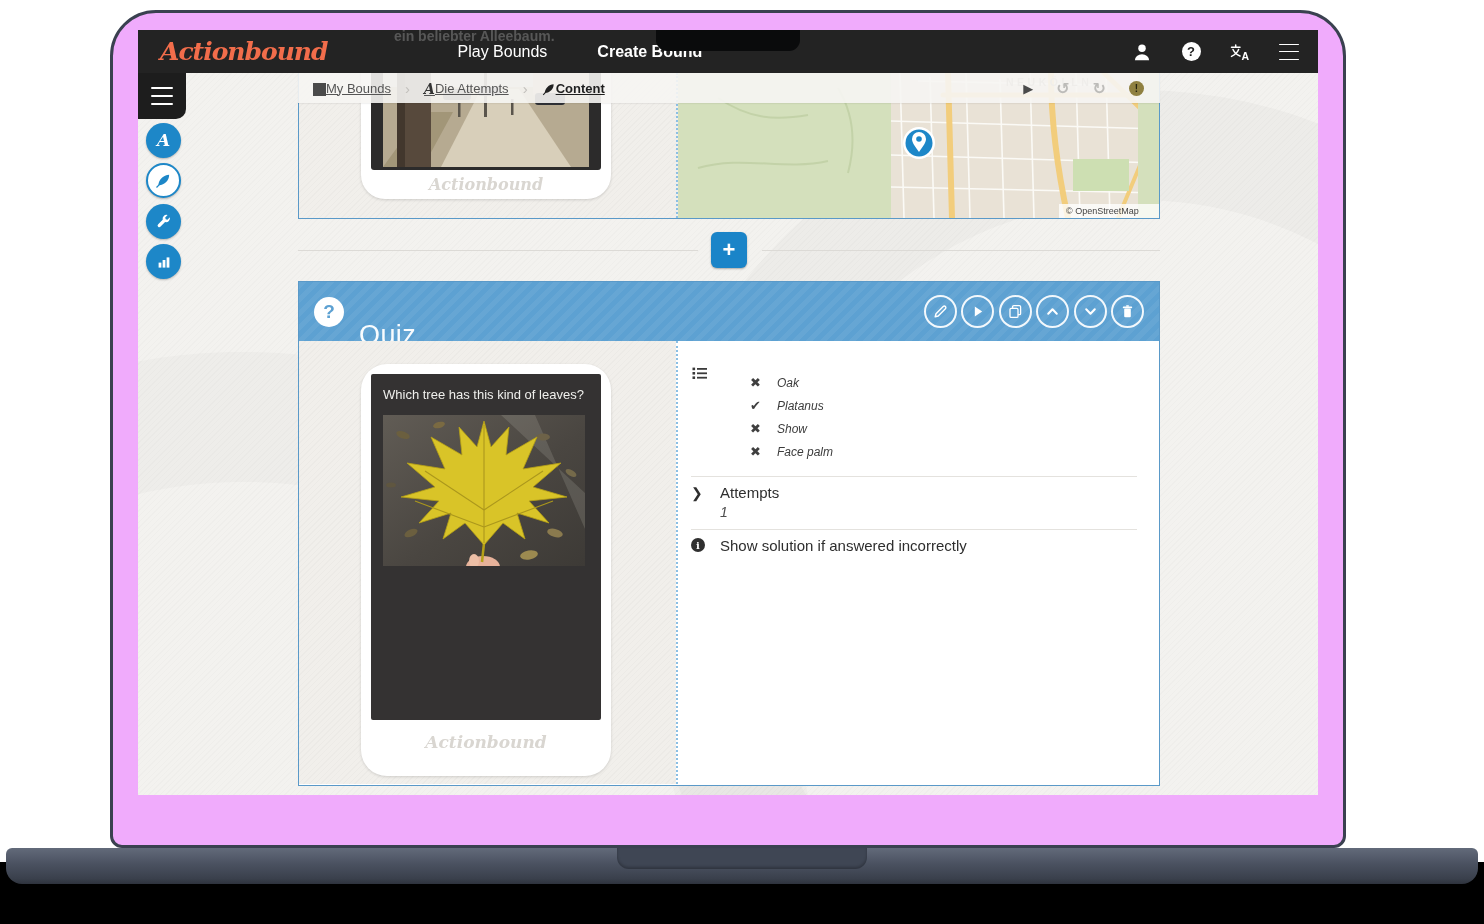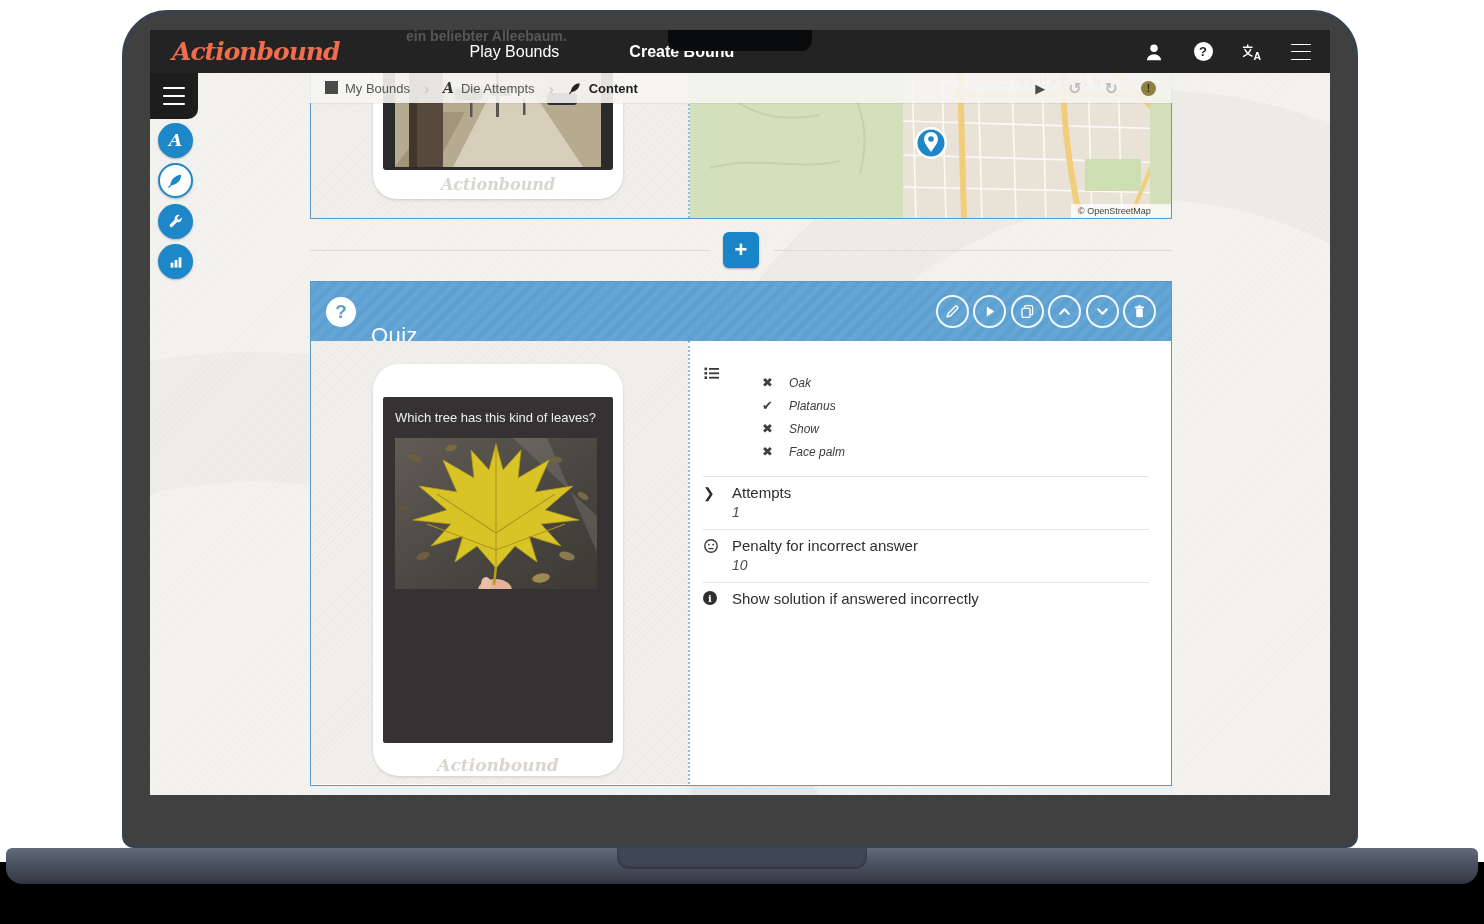--- a/index.html
+++ b/index.html
@@ -3,22 +3,22 @@
 <meta charset="utf-8">
 <style>
   * { margin:0; padding:0; box-sizing:border-box; }
   html,body { background:#ffffff; }
   body { width:1484px; height:924px; position:relative; overflow:hidden;
          font-family:"Liberation Sans","DejaVu Sans",sans-serif; }
 
   
   .stage { position:absolute; inset:0; }
   .bottom-dark { position:absolute; left:0; right:0; top:862px; bottom:0; background:#000; }
-  .shell { position:absolute; left:122px; top:10px; width:1236px; height:838px;
-           background:#404040; border:3px solid #3a4150;
+  .shell { position:absolute; left:110px; top:10px; width:1236px; height:838px;
+           background:#f0abfc; border:3px solid #3a4150;
            border-radius:46px 46px 12px 12px; z-index:2; }
   .base { position:absolute; left:6px; top:848px; width:1472px; height:36px; z-index:3;
           background:linear-gradient(#626a7a, #4a5160 45%, #3a404c 85%, #2e333d);
           border-radius:6px 6px 16px 16px; }
   .base-notch { position:absolute; left:611px; top:0; width:250px; height:21px;
                 background:#3f4654; border-radius:0 0 12px 12px;
                 box-shadow:inset 0 -2px 3px rgba(0,0,0,.25); }
 
   
   .screen { position:absolute; left:25px; top:17px; width:1180px; height:765px;
@@ -30,21 +30,21 @@
              border-radius:50%; border:130px solid rgba(90,90,90,.03); transform:rotate(14deg); z-index:1;}
   .notch { position:absolute; left:518px; top:0; width:144px; height:21px; background:#0a0b0c;
            border-radius:0 0 11px 11px; z-index:40; }
 
   
   .navbar { position:absolute; left:0; top:0; width:1180px; height:43px; background:rgba(26,26,26,.96);
             z-index:30; display:flex; align-items:center; overflow:hidden; }
   .ghost-text { position:absolute; left:256px; top:-2px; font-size:14px; color:rgba(160,160,160,.42); font-weight:bold; }
   .logo { margin-left:22px; font-family:"DejaVu Serif",serif; font-style:italic; font-weight:bold;
           font-size:25px; color:#f26d4b; letter-spacing:-1px; cursor:pointer; }
-  .nav-item { color:#fff; font-size:16px; margin-left:70px; cursor:pointer; }
+  .nav-item { color:#fff; font-size:16px; margin-left:50px; cursor:pointer; }
   .nav-item.first { margin-left:130px; }
   .nav-item.active { font-weight:bold; }
   .nav-right { margin-left:auto; display:flex; align-items:center; gap:27px; padding-right:18px; }
   .nri { width:22px; height:22px; display:flex; align-items:center; justify-content:center; cursor:pointer; }
   .help-circle { width:19px; height:19px; border-radius:50%; background:#fff; color:#1c1c1c;
                  font-size:13px; font-weight:bold; display:flex; align-items:center; justify-content:center; }
   .burger-bars span { display:block; width:20px; height:2.6px; background:#fff; margin:3.4px 0; border-radius:1px; }
 
   
   .side-burger { position:absolute; left:0; top:43px; width:48px; height:46px; background:#1d1d1d;
@@ -54,21 +54,21 @@
   .side-circle { position:absolute; left:8px; width:35px; height:35px; border-radius:50%; background:#1d87c8;
                  z-index:25; display:flex; align-items:center; justify-content:center; cursor:pointer;
                  box-shadow:0 1px 2px rgba(0,0,0,.25); color:#fff; }
   .side-circle.active { background:#fff; border:2px solid #1d87c8; }
   .ab-glyph { font-family:"DejaVu Serif",serif; font-style:italic; font-weight:bold; font-size:17px; line-height:1; }
 
   
   .toolbar { position:absolute; left:160px; top:43px; width:862px; height:30px;
              background:rgba(246,245,243,.9); z-index:20; display:flex; align-items:center;
              font-size:13px; color:#555; box-shadow:0 1px 1px rgba(0,0,0,.05); }
-  .bc-item { display:flex; align-items:flex-start; gap:7px; cursor:pointer; }
+  .bc-item { display:flex; align-items:flex-end; cursor:pointer;text-decoration:underline; }
   .bc-sep { margin:0 14px; color:#c2c0bc; font-size:15px; }
   .bc-item.current { font-weight:bold; color:#1e1e1e; }
   .grid-ic { display:inline-block; width:13px; height:13px;
              background:conic-gradient(#4a4a4a 0 0); 
              -webkit-mask: none; }
   .grid-ic i { display:block; width:13px; height:13px;
        background:
         linear-gradient(#4a4a4a,#4a4a4a) 0 0/5.5px 5.5px no-repeat,
         linear-gradient(#4a4a4a,#4a4a4a) 7.5px 0/5.5px 5.5px no-repeat,
         linear-gradient(#4a4a4a,#4a4a4a) 0 7.5px/5.5px 5.5px no-repeat,
@@ -104,29 +104,29 @@
              box-shadow:0 1px 2px rgba(0,0,0,.3); }
 
   
   .quiz-card { position:absolute; left:160px; top:251px; width:862px; height:505px; z-index:5;
                border:1px solid #5a99c8; background:#fff; }
   .q-header { height:59px; background:#5da1d2;
               background-image:repeating-linear-gradient(135deg, rgba(255,255,255,.055) 0 5px, transparent 5px 10px);
               display:flex; align-items:center; padding:0 15px; }
   .q-type-icon { width:30px; height:30px; border-radius:50%; background:#fff; color:#5da1d2;
                  font-size:19px; font-weight:bold; display:flex; align-items:center; justify-content:center; }
-  .q-title { color:rgba(255,255,255,.96); font-size:22px; font-weight:300; margin-left:15px; letter-spacing:.4px;margin-top:48px; }
+  .q-title { color:rgba(255,255,255,.96); font-size:27px; font-weight:300; margin-left:15px; letter-spacing:.4px;margin-top:48px; }
   .q-actions { margin-left:auto; display:flex; gap:4.5px; }
   .q-btn { width:33px; height:33px; border-radius:50%; border:2px solid rgba(255,255,255,.92);
            display:flex; align-items:center; justify-content:center; cursor:pointer; }
   .q-body { position:relative; height:443px; }
   .qb-left { position:absolute; left:0; top:0; width:377px; height:443px; background:#f1efeb;
              background-image:repeating-linear-gradient(135deg, rgba(0,0,0,.02) 0 1px, transparent 1px 4px); }
   .phone { position:absolute; left:62px; top:23px; width:250px; height:412px; background:#fff;
-           border-radius:26px; padding:33px 10px 0; box-shadow:0 1px 3px rgba(0,0,0,.14); }
+           border-radius:26px; padding:10px 10px 0; box-shadow:0 1px 3px rgba(0,0,0,.14); }
   .p-screen { height:346px; background:#343232; border-radius:2px; padding:13px 12px; overflow:hidden; }
   .p-question { color:#efefec; font-size:13px; margin-bottom:13px; }
   .phone .wm { font-size:17px; margin-top:12px; }
   .qb-right { position:absolute; left:377px; top:0; right:0; height:443px; border-left:2px dotted #8bbfe4;
               background:#fff; padding:16px 22px 0 13px; }
   .d-row { display:flex; padding:7px 0 9px; border-bottom:1px solid #e4e2de; }
   .d-row.last { border-bottom:none; }
   .d-ic { width:29px; flex:0 0 29px; padding-top:1px; color:#3a3a3a; }
   .d-label { font-size:15px; color:#2e2e2e; }
   .d-value { font-size:14px; font-style:italic; color:#4e4e4e; margin-top:3px; }
@@ -438,34 +438,20 @@
             </div>
 
             <div class="d-row">
               <div class="d-ic chev">❯</div>
               <div>
                 <div class="d-label">Attempts</div>
                 <div class="d-value">1</div>
               </div>
             </div>
 
-            <div class="d-row">
-              <div class="d-ic">
-                <svg width="16" height="16" viewBox="0 0 16 16">
-                  <circle cx="8" cy="8" r="6.2" fill="none" stroke="#3a3a3a" stroke-width="1.4"></circle>
-                  <circle cx="5.8" cy="6.6" r="0.95" fill="#3a3a3a"></circle>
-                  <circle cx="10.2" cy="6.6" r="0.95" fill="#3a3a3a"></circle>
-                  <line x1="5.4" y1="10.6" x2="10.6" y2="10.6" stroke="#3a3a3a" stroke-width="1.3"></line>
-                </svg>
-              </div>
-              <div>
-                <div class="d-label">Penalty for incorrect answer</div>
-                <div class="d-value">10</div>
-              </div>
-            </div>
 
             <div class="d-row last">
               <div class="d-ic">
                   <span class="info-ic">i</span>
                 </div>
               <div class="d-label">Show solution if answered incorrectly</div>
             </div>
           </div>
         </div>
       </div>

